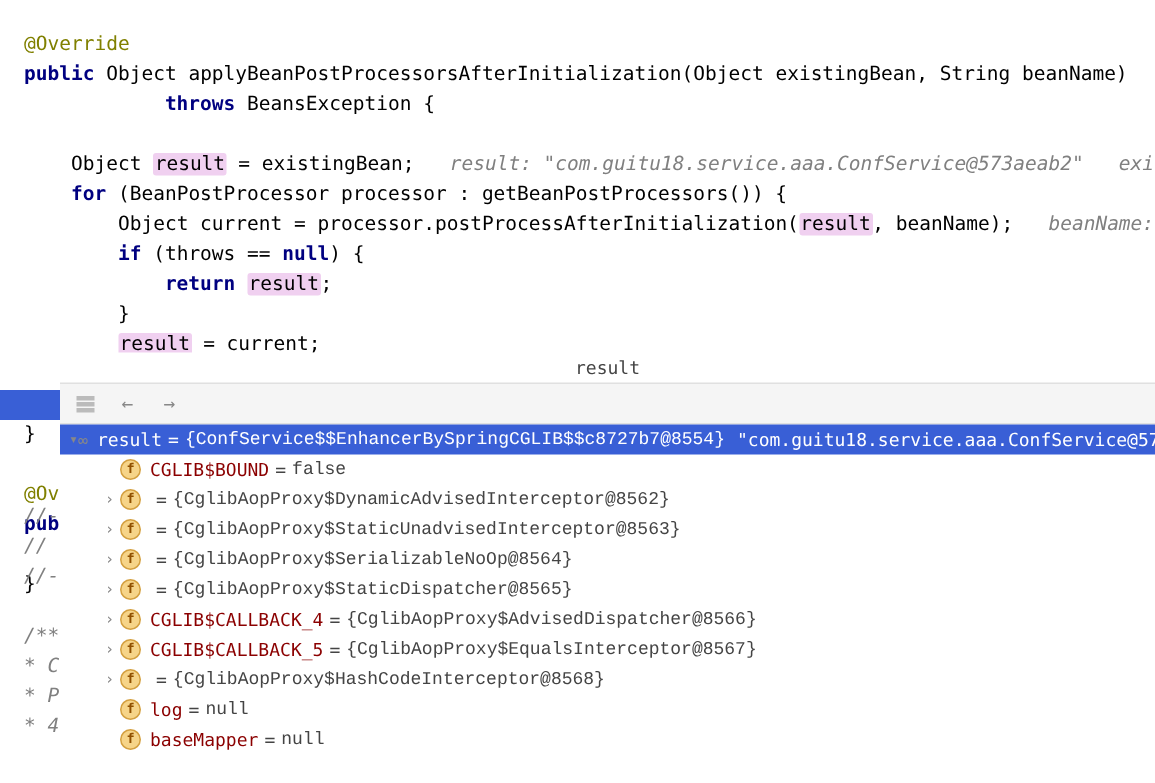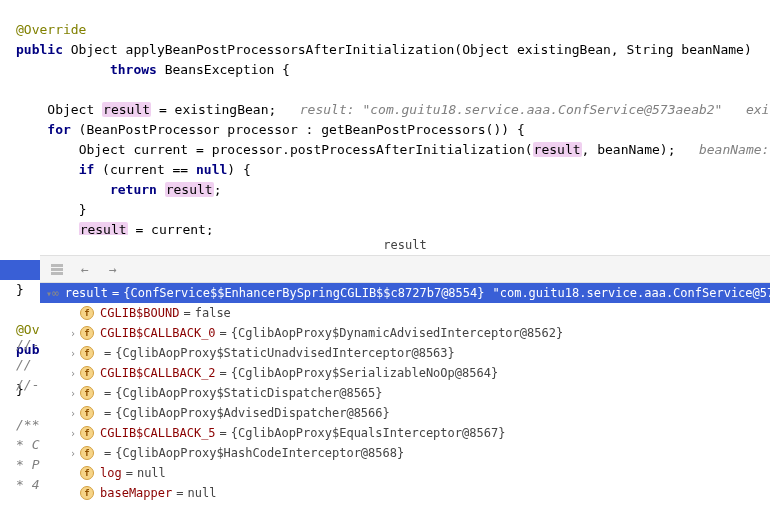--- a/index.html
+++ b/index.html
@@ -108,21 +108,21 @@
     align-items: center;
     justify-content: center;
     margin-right: 6px;
     font-size: 11px;
     color: #888;
   }
   .tree-name { color: #8b0000; }
   .tree-row.selected .tree-name { color: #ffffff; }
   .tree-eq { color: #444; margin: 0 4px; }
   .tree-row.selected .tree-eq { color: #ffffff; }
-  .tree-val { color: #444; }
+  .tree-val { color: #444; font-family: Liberation Mono, monospace; }
   .tree-row.selected .tree-val { color: #ffffff; }
   .tree-val-str { color: #008000; }
   .indent { display: inline-block; }
   .left-comments {
     position: absolute;
     left: 16px;
     top: 335px;
     color: #808080;
     font-style: italic;
     line-height: 20px;
@@ -133,21 +133,21 @@
 <body>
 
 <div class="editor">
 <span class="kw-annotation">@Override</span>
 <span class="kw">public</span> <span>Object</span> <span>applyBeanPostProcessorsAfterInitialization</span><span>(Object existingBean, String beanName)</span>
             <span class="kw">throws</span> <span>BeansException</span> {
 
     <span>Object </span><span class="hl-word">result</span><span> = existingBean;</span>   <span class="comment">result: "com.guitu18.service.aaa.ConfService@573aeab2"   exis</span>
     <span class="kw">for</span><span> (BeanPostProcessor processor : getBeanPostProcessors()) {</span>
         <span>Object current = processor.postProcessAfterInitialization(</span><span class="hl-word">result</span><span>, beanName);</span>   <span class="comment">beanName:</span>
-        <span class="kw">if</span><span> (current == </span><span class="kw">null</span><span>) {</span>
+        <span class="kw">if</span><span> (throws == </span><span class="kw">null</span><span>) {</span>
             <span class="kw">return</span> <span class="hl-word">result</span><span>;</span>
         <span>}</span>
         <span class="hl-word">result</span><span> = current;</span>
     <span>}</span>
 <div class="highlight-line">    <span class="kw">return </span><span class="hl-word">result</span><span>;</span>   <span class="comment">result: "com.guitu18.service.aaa.ConfService@573aeab2"</span></div><span>}</span>
 
 <span class="kw-annotation">@Ove</span>
 <span class="kw">publ</span>
 
 <span>}</span>
@@ -193,50 +193,49 @@
           <span class="arrow"></span>
           <span class="field-icon">f</span>
           <span class="tree-name">CGLIB$BOUND</span>
           <span class="tree-eq">=</span>
           <span class="tree-val">false</span>
         </div>
         <div class="tree-row">
           <span class="indent" style="width: 20px;"></span>
           <span class="arrow">›</span>
           <span class="field-icon">f</span>
-          <span class="tree-name">CGLIB$CALLBACK_0</span>
           <span class="tree-eq">=</span>
           <span class="tree-val">{CglibAopProxy$DynamicAdvisedInterceptor@8562}</span>
         </div>
         <div class="tree-row">
           <span class="indent" style="width: 20px;"></span>
           <span class="arrow">›</span>
           <span class="field-icon">f</span>
           <span class="tree-eq">=</span>
           <span class="tree-val">{CglibAopProxy$StaticUnadvisedInterceptor@8563}</span>
         </div>
         <div class="tree-row">
           <span class="indent" style="width: 20px;"></span>
           <span class="arrow">›</span>
           <span class="field-icon">f</span>
-          <span class="tree-name">CGLIB$CALLBACK_2</span>
           <span class="tree-eq">=</span>
           <span class="tree-val">{CglibAopProxy$SerializableNoOp@8564}</span>
         </div>
         <div class="tree-row">
           <span class="indent" style="width: 20px;"></span>
           <span class="arrow">›</span>
           <span class="field-icon">f</span>
           <span class="tree-eq">=</span>
           <span class="tree-val">{CglibAopProxy$StaticDispatcher@8565}</span>
         </div>
         <div class="tree-row">
           <span class="indent" style="width: 20px;"></span>
           <span class="arrow">›</span>
           <span class="field-icon">f</span>
+          <span class="tree-name">CGLIB$CALLBACK_4</span>
           <span class="tree-eq">=</span>
           <span class="tree-val">{CglibAopProxy$AdvisedDispatcher@8566}</span>
         </div>
         <div class="tree-row">
           <span class="indent" style="width: 20px;"></span>
           <span class="arrow">›</span>
           <span class="field-icon">f</span>
           <span class="tree-name">CGLIB$CALLBACK_5</span>
           <span class="tree-eq">=</span>
           <span class="tree-val">{CglibAopProxy$EqualsInterceptor@8567}</span>

